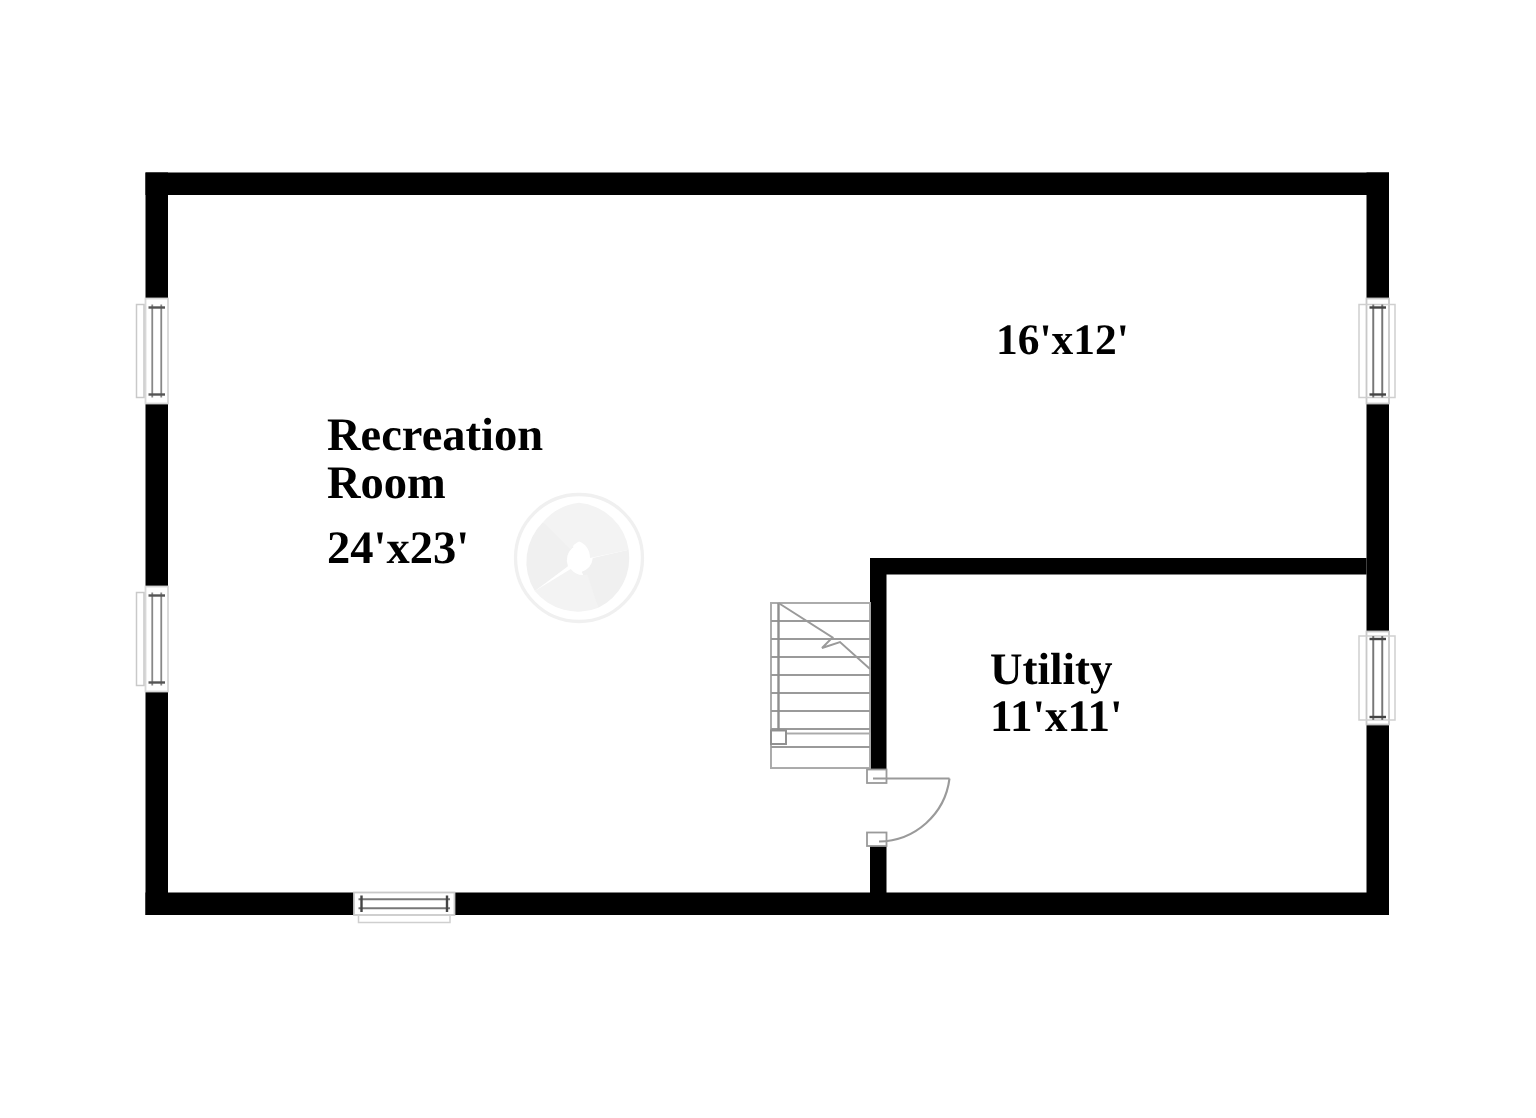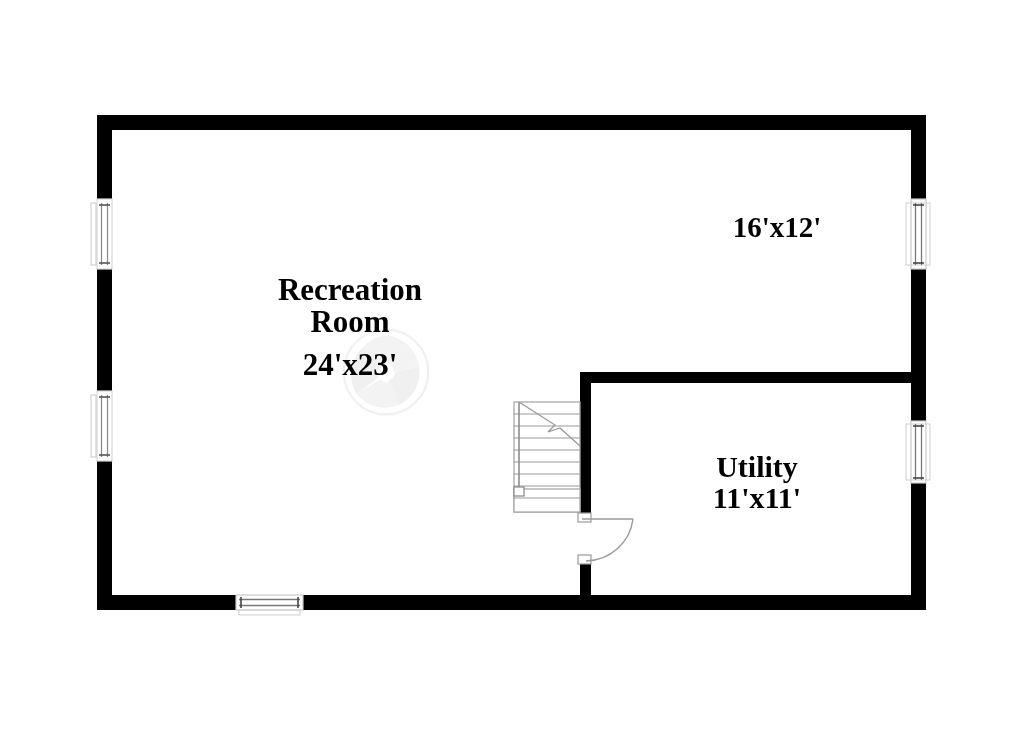--- a/index.html
+++ b/index.html
@@ -19,41 +19,41 @@
     position: absolute;
     left: 0;
     top: 0;
     width: 1024px;
     height: 745px;
   }
 
   
   .room-label {
     position: absolute;
-    text-align: center;
+    text-align: left;
     color: #000000;
     font-family: "Liberation Serif", "DejaVu Serif", serif;
     font-weight: bold;
     line-height: 1.02;
     white-space: nowrap;
     letter-spacing: 0px;
     z-index: 6;
   }
   #rec-room-label {
     left: 218px;
     top: 274px;
     width: 264px;
     font-size: 31px;
   }
   #rec-room-label .lbl-name { display: block; }
   #rec-room-label .lbl-dims { display: block; font-size: 31px; margin-top: 12px; }
 
   #utility-label {
     left: 660px;
-    top: 452px;
+    top: 432px;
     width: 194px;
     font-size: 30px;
   }
   #utility-label .lbl-dims { display: block; font-size: 30px; }
 
   #rec-dim-top {
     left: 664px;
     top: 213px;
     width: 226px;
     font-size: 29px;

